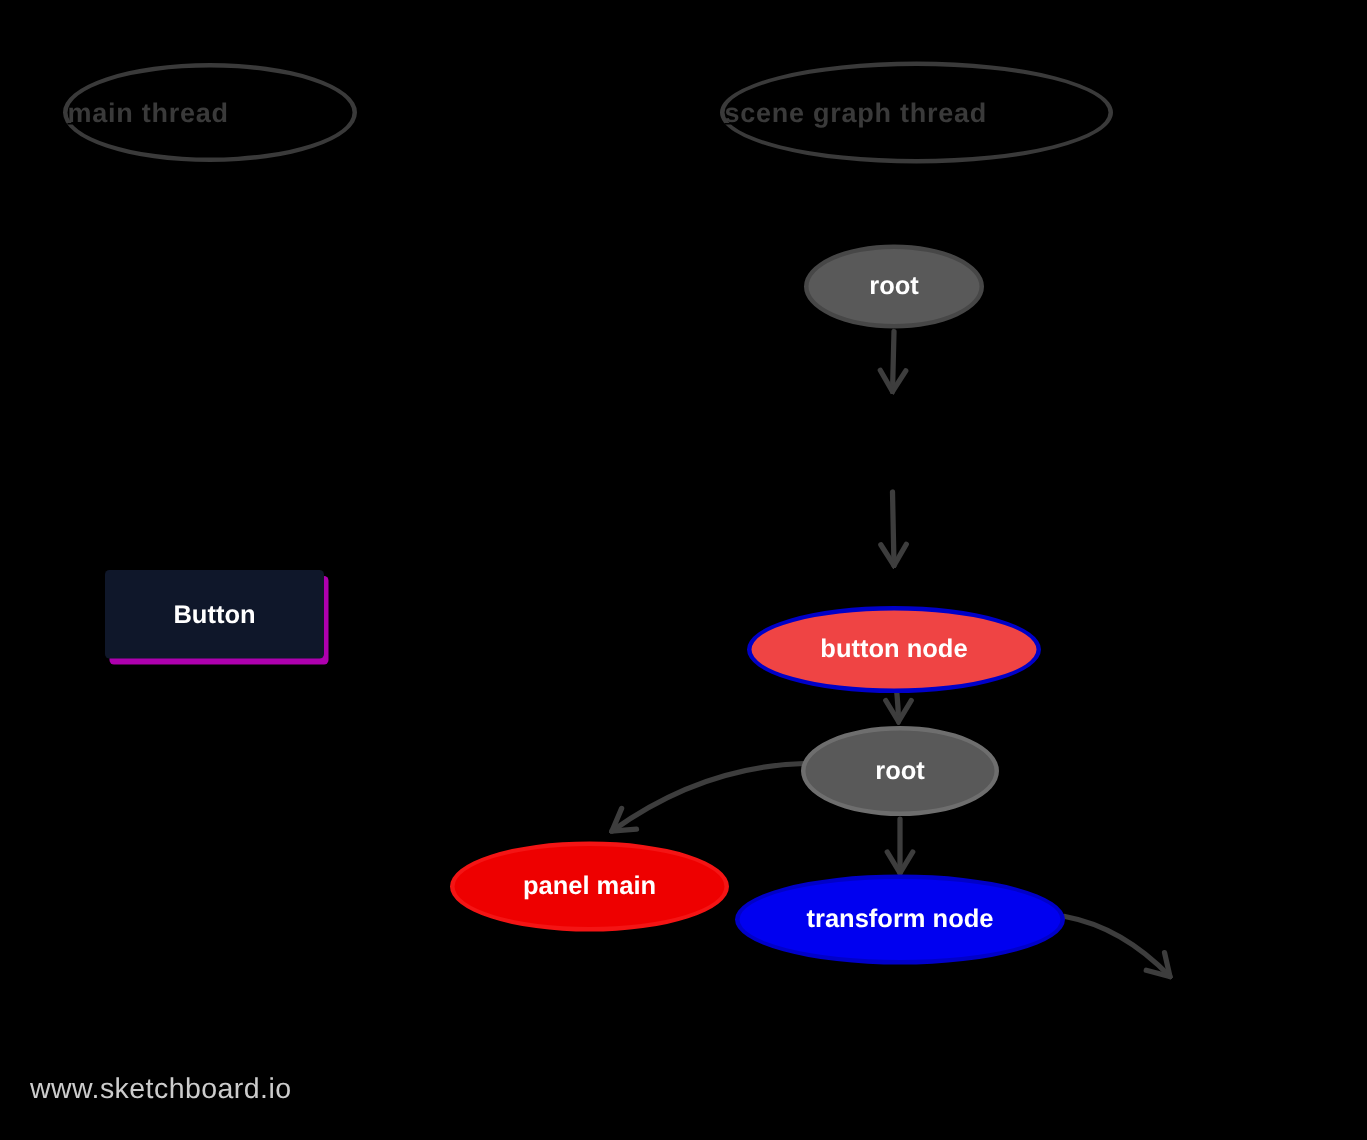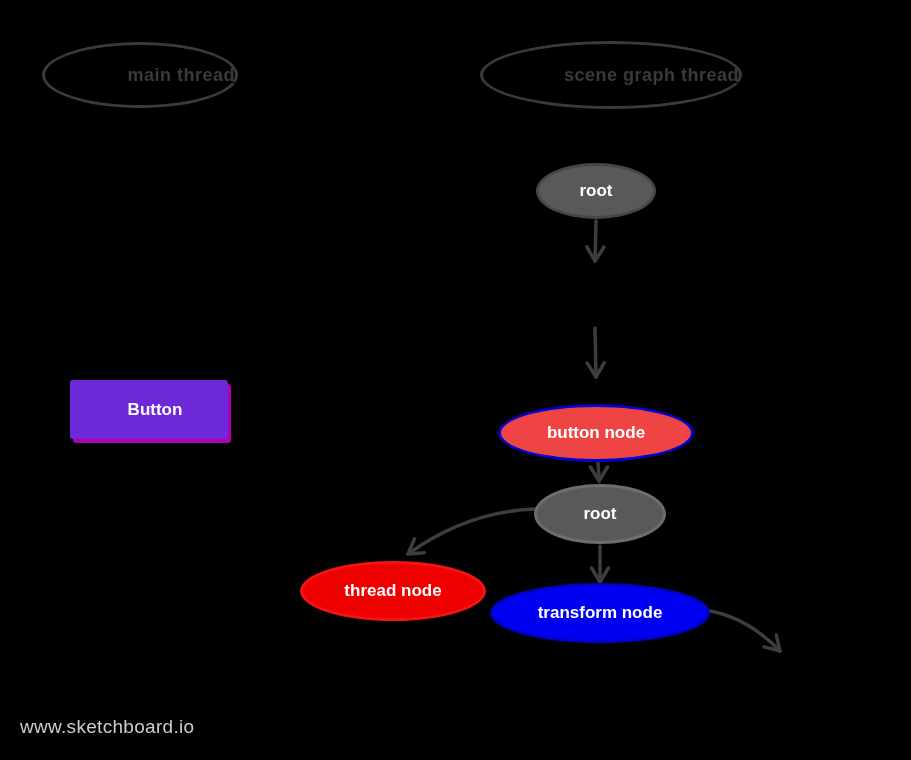--- a/index.html
+++ b/index.html
@@ -21,21 +21,21 @@
     width: 911px; height: 760px;
     pointer-events: none;
   }
   .lane-ellipse {
     position: absolute;
     border: 3px solid #3a3a3a;
     border-radius: 50%;
     background: transparent;
     display: flex;
     align-items: center;
-    justify-content: flex-end;
+    justify-content: flex-start;
     text-decoration: underline;
   }
   .lane-ellipse span {
     color: #3a3a3a;
     font-weight: bold;
     font-size: 18px;
     letter-spacing: 0.5px;
     white-space: nowrap;
   }
   .node {
@@ -52,27 +52,26 @@
     font-weight: bold;
     font-size: 17px;
     white-space: nowrap;
   }
   .button-rect {
     position: absolute;
     left: 70px;
     top: 380px;
     width: 146px;
     height: 59px;
-    background: #6d28d9;
+    background: #0f172a;
     border-radius: 3px;
     box-shadow: 3px 4px 0 rgba(204,0,204,0.85);
     display: flex;
     align-items: center;
     justify-content: center;
-    padding-left: 12px;
   }
   .button-rect span {
     color: #ffffff;
     font-weight: bold;
     font-size: 17px;
   }
   .watermark {
     position: absolute;
     left: 20px;
     top: 716px;
@@ -117,21 +116,21 @@
 
   <div class="node" style="left: 498px; top: 404px; width: 196px; height: 58px; background: #ef4444; border-color: rgb(0, 0, 200);">
     <span style="color: rgb(255, 255, 255);">button node</span>
   </div>
 
   <div class="node" style="left: 534px; top: 484px; width: 132px; height: 60px; background: rgb(89, 89, 89); border-color: rgb(110, 110, 110);">
     <span style="color: rgb(255, 255, 255);">root</span>
   </div>
 
   <div class="node" style="left: 300px; top: 561px; width: 186px; height: 60px; background: rgb(238, 0, 0); border-color: rgb(244, 20, 20);">
-    <span style="color: rgb(255, 255, 255);">thread node</span>
+    <span style="color: rgb(255, 255, 255);">panel main</span>
   </div>
 
   <div class="node" style="left: 490px; top: 583px; width: 220px; height: 60px; background: rgb(0, 0, 240); border-color: rgb(0, 0, 200);">
     <span style="color: rgb(255, 255, 255);">transform node</span>
   </div>
 
 
   <div class="button-rect">
     <span>Button</span>
   </div>

